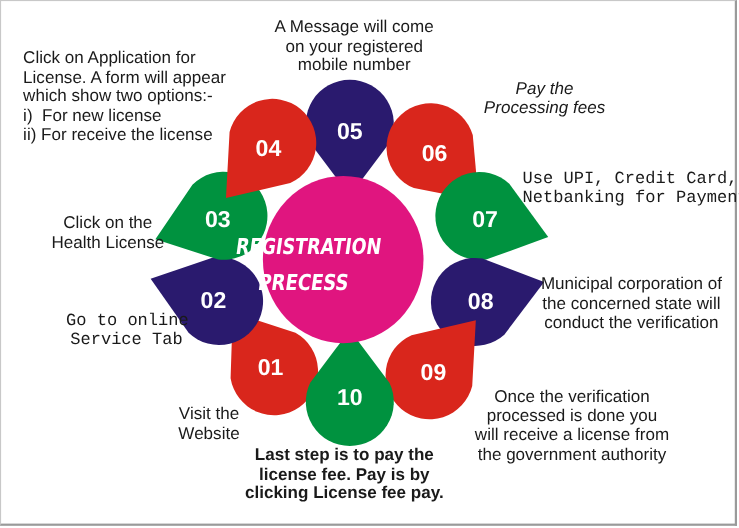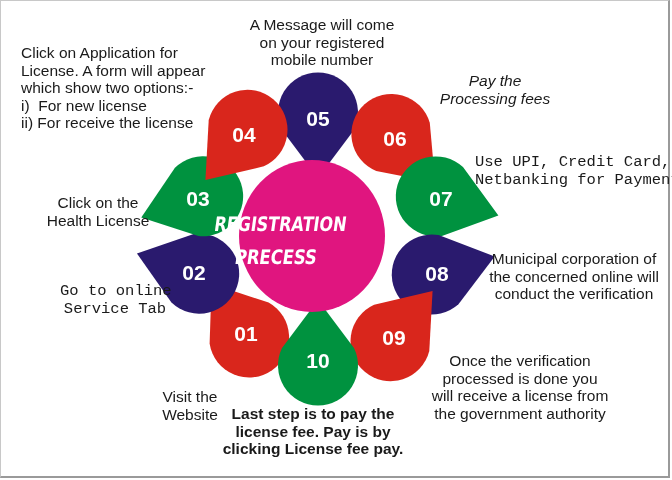--- a/index.html
+++ b/index.html
@@ -90,27 +90,27 @@
 i)  For new license
 ii) For receive the license</div>
 <div class="label c" style="left:232px; top:16px; width:180px;">A Message will come
 on your registered
 mobile number</div>
 <div class="label c" style="left:420px; top:72px; width:150px;font-style:italic;">Pay the
 Processing fees</div>
 <div class="label c" style="left:475px; top:154px; width:190px;font-family:Liberation Mono, monospace;">Use UPI, Credit Card,
 Netbanking for Payment</div>
 <div class="label c" style="left:478px; top:250px; width:192px;">Municipal corporation of
-the concerned online will
+the concerned state will
 conduct the verification</div>
 <div class="label c" style="left:400px; top:352px; width:240px;">Once the verification
 processed is done you
 will receive a license from
 the government authority</div>
 <div class="label c" style="left:218px; top:405px; width:190px;font-weight:bold;">Last step is to pay the
 license fee. Pay is by
 clicking License fee pay.</div>
-<div class="label c" style="left:150px; top:368px; width:80px;margin-top:20px;">Visit the
+<div class="label c" style="left:150px; top:368px; width:80px;">Visit the
 Website</div>
 <div class="label c" style="left:60px; top:283px; width:110px;font-family:Liberation Mono, monospace;">Go to online
 Service Tab</div>
 <div class="label c" style="left:38px; top:168px; width:120px;margin-top:26px;">Click on the
 Health License</div>
 
 </body></html>

